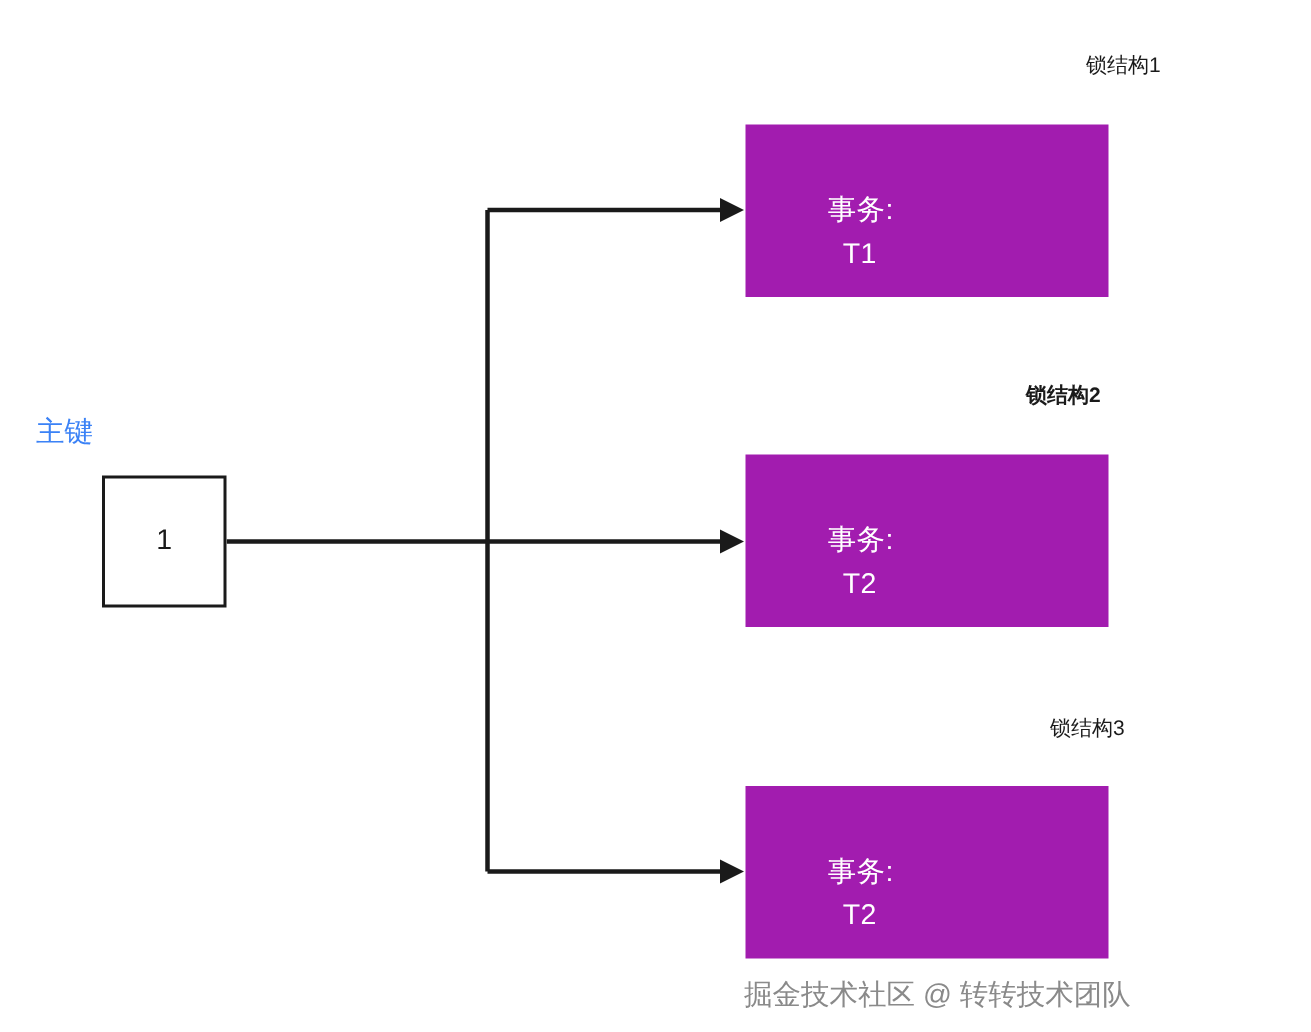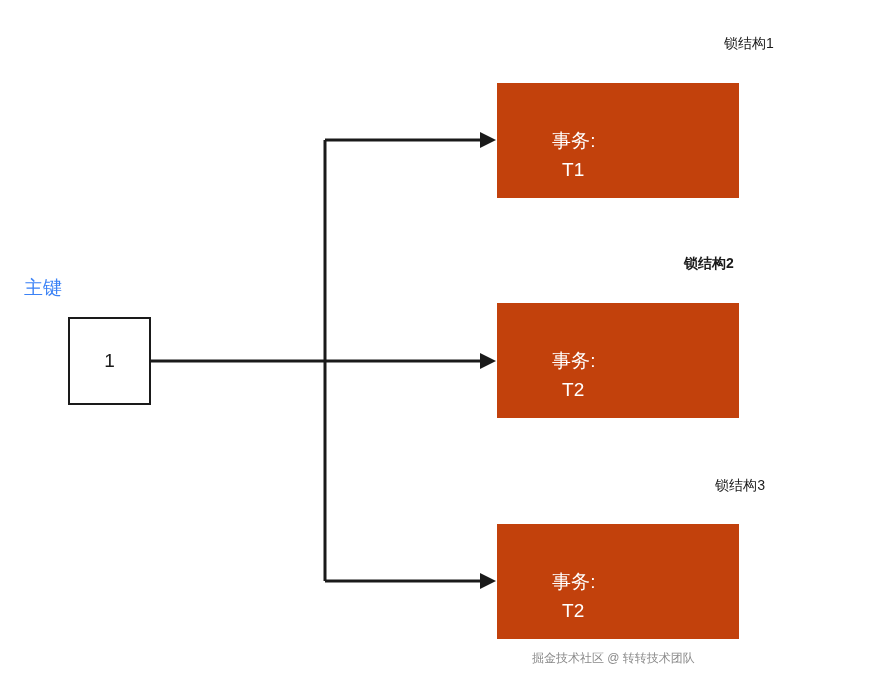--- a/index.html
+++ b/index.html
@@ -17,21 +17,21 @@
   }
   #wires {
     position: absolute;
     left: 0;
     top: 0;
     width: 874px;
     height: 688px;
   }
   .lock-box {
     position: absolute;
-    background: #c2410c;
+    background: #a21caf;
     color: #ffffff;
     box-sizing: border-box;
     padding: 14px 0 0 22px;
   }
   .lock-line {
     font-size: 19px;
     line-height: 29px;
     color: #ffffff;
     white-space: pre;
     letter-spacing: 0.2px;
@@ -58,24 +58,23 @@
     align-items: center;
     justify-content: center;
     box-sizing: border-box;
   }
   .pk-box span {
     font-size: 19px;
     color: #1a1a1a;
   }
   .watermark {
     position: absolute;
-    font-size: 12px;
+    font-size: 19px;
     color: #8a8a8a;
     white-space: nowrap;
-    margin-left: 36px;
   }
 </style>
 </head>
 <body>
 
 <div id="canvas">
 
   <svg id="wires" viewBox="0 0 874 688">
 
     <line x1="151" y1="361" x2="325" y2="361" stroke="#1a1a1a" stroke-width="3"></line>
@@ -125,21 +124,21 @@
     <div class="lock-line">
       <span class="lbl">is_waiting:</span>
       <span class="val" style="margin-left: 10px;">false</span>
     </div>
     <div class="lock-line">
       <span class="lbl">Type:</span>
       <span class="val" style="margin-left: 10px;">S</span>
     </div>
   </div>
 
-  <div class="box-title" style="left:715px; top:477px;font-family:Liberation Mono, monospace;">锁结构3</div>
+  <div class="box-title" style="left:700px; top:477px;">锁结构3</div>
 
   <div class="lock-box" style="left:497px; top:524px; width:242px; height:115px;">
     <div class="lock-line">
       <span class="lbl">事务:</span>
       <span class="val" style="margin-left: 10px;">T2</span>
     </div>
     <div class="lock-line">
       <span class="lbl">is_waiting:</span>
       
     </div>

